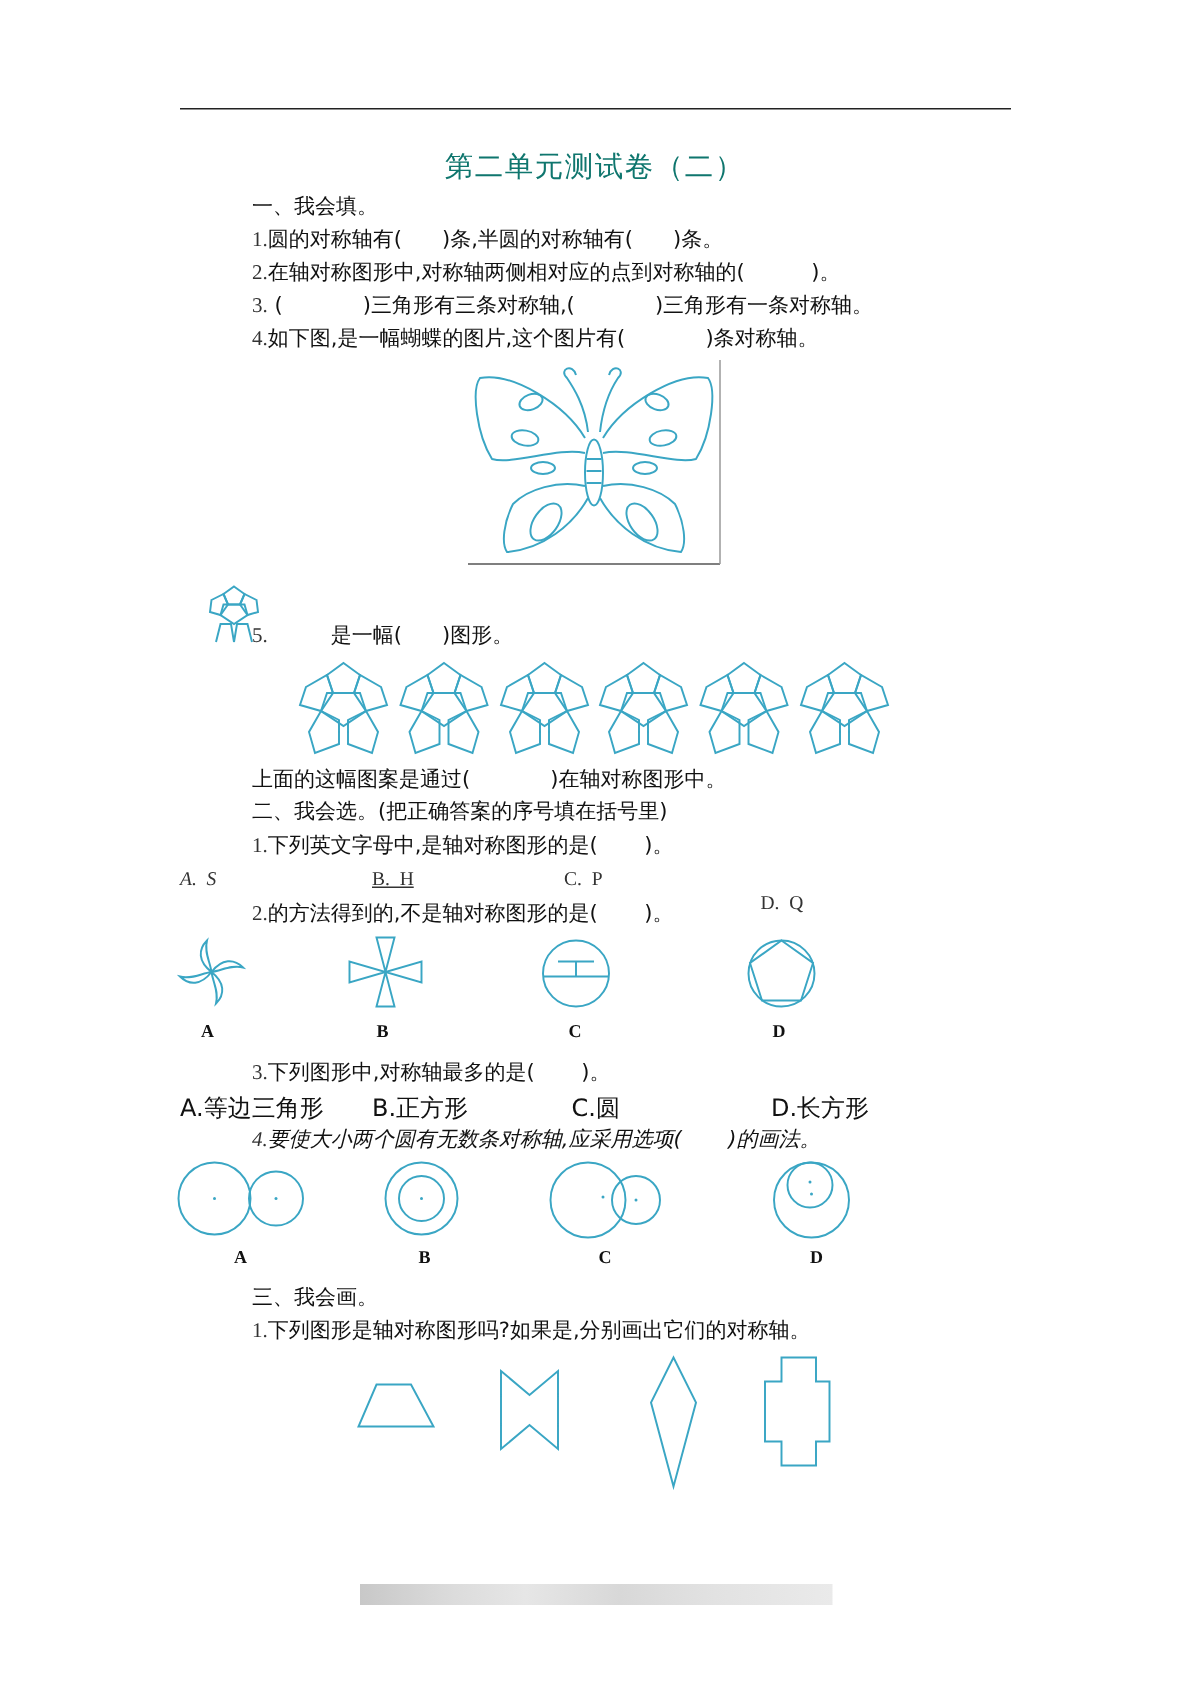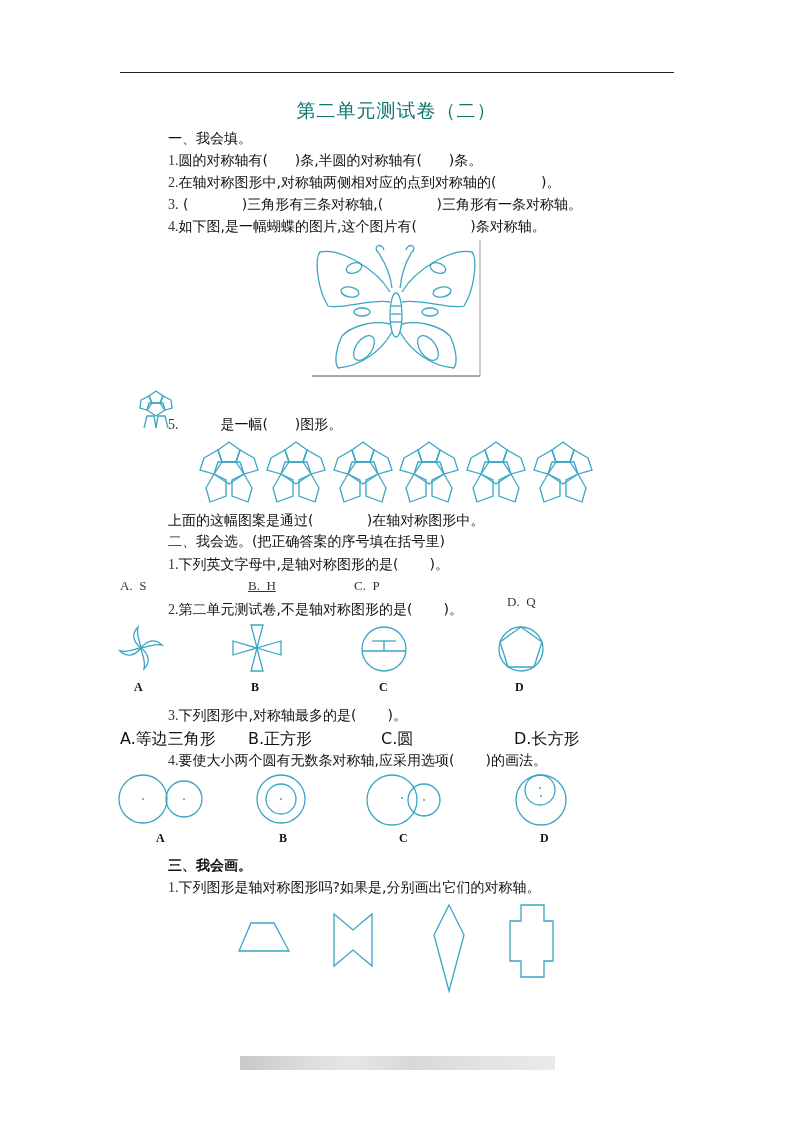--- a/index.html
+++ b/index.html
@@ -83,26 +83,26 @@
   <use href="#flower" x="134" y="0"></use>
   <use href="#flower" x="200" y="0"></use>
   <use href="#flower" x="267" y="0"></use>
   <use href="#flower" x="334" y="0"></use>
 </svg>
 
 <div class="line" style="top:511px;">上面的这幅图案是通过(            )在轴对称图形中。</div>
 
 <div class="line" style="top:532px;">二、我会选。(把正确答案的序号填在括号里)</div>
 <div class="line" style="top:555px;"><span class="num">1.</span><span>下列英文字母中,是轴对称图形的是(       )。</span></div>
-<div class="opt" style="left:120px;top:578px;">A.  S</div>
+<div class="opt" style="left:120px;top:578px;font-style:italic;">A.  S</div>
 <div class="opt" style="left:248px;top:578px;text-decoration:underline;">B.  H</div>
-<div class="opt" style="left:354px;top:578px;">C.  P</div>
+<div class="opt" style="left:376px;top:578px;">C.  P</div>
 <div class="opt" style="left:507px;top:594px;">D.  Q</div>
 
-<div class="line" style="top:600px;"><span class="num">2.</span><span>第二单元测试卷,不是轴对称图形的是(       )。</span></div>
+<div class="line" style="top:600px;"><span class="num">2.</span><span>的方法得到的,不是轴对称图形的是(       )。</span></div>
 
 <svg style="left:118px;top:625px;" width="46" height="46" viewBox="0 0 46 46">
   <g class="s" stroke-width="1.5">
     <path d="M23 23 C 14 16, 14 8, 20 2 C 18 10, 22 16, 23 23"></path>
     <path d="M23 23 C 30 14, 38 14, 44 20 C 36 18, 30 22, 23 23"></path>
     <path d="M23 23 C 32 30, 32 38, 26 44 C 28 36, 24 30, 23 23"></path>
     <path d="M23 23 C 16 32, 8 32, 2 26 C 10 28, 16 24, 23 23"></path>
   </g>
 </svg>
 <svg style="left:232px;top:624px;" width="50" height="48" viewBox="0 0 50 48">
@@ -131,21 +131,21 @@
 <div class="lbl" style="left:251px;top:680px;">B</div>
 <div class="lbl" style="left:379px;top:680px;">C</div>
 <div class="lbl" style="left:515px;top:680px;">D</div>
 
 <div class="line" style="top:706px;"><span class="num">3.</span><span>下列图形中,对称轴最多的是(       )。</span></div>
 <div class="optcn" style="left:120px;top:729px;">A.等边三角形</div>
 <div class="optcn" style="left:248px;top:729px;">B.正方形</div>
 <div class="optcn" style="left:381px;top:729px;">C.圆</div>
 <div class="optcn" style="left:514px;top:729px;">D.长方形</div>
 
-<div class="line" style="top:751px;"><span class="num">4.</span><span>要使大小两个圆有无数条对称轴,应采用选项(       )的画法。</span></div>
+<div class="line" style="top:751px;font-style:italic;"><span class="num">4.</span><span>要使大小两个圆有无数条对称轴,应采用选项(       )的画法。</span></div>
 
 <svg style="left:118px;top:773px;" width="88" height="52" viewBox="0 0 88 52">
   <g class="s" stroke-width="1.2">
     <circle cx="25" cy="26" r="24"></circle>
       <circle cx="66" cy="26" r="18"></circle>
   </g>
   <circle cx="25" cy="26" r="1" fill="#3aa6c4"></circle>
     <circle cx="66" cy="26" r="1" fill="#3aa6c4"></circle>
 </svg>
 <svg style="left:255px;top:773px;" width="52" height="52" viewBox="0 0 52 52">
@@ -169,21 +169,21 @@
       <circle cx="26" cy="18" r="15"></circle>
   </g>
   <circle cx="26" cy="16" r="1" fill="#3aa6c4"></circle>
     <circle cx="27" cy="24" r="1" fill="#3aa6c4"></circle>
 </svg>
 <div class="lbl" style="left:156px;top:831px;">A</div>
 <div class="lbl" style="left:279px;top:831px;">B</div>
 <div class="lbl" style="left:399px;top:831px;">C</div>
 <div class="lbl" style="left:540px;top:831px;">D</div>
 
-<div class="line" style="top:856px;font-weight:bold;">三、我会画。</div>
+<div class="line" style="top:856px;">三、我会画。</div>
 <div class="line" style="top:878px;"><span class="num">1.</span><span>下列图形是轴对称图形吗?如果是,分别画出它们的对称轴。</span></div>
 
 <svg style="left:238px;top:920px;" width="54" height="34" viewBox="0 0 54 34">
   <polygon class="s" points="13,3 36,3 51,31 1,31"></polygon>
 </svg>
 <svg style="left:332px;top:912px;" width="44" height="56" viewBox="0 0 44 56">
   <polygon class="s" points="2,2 21,18 40,2 40,54 21,38 2,54"></polygon>
 </svg>
 <svg style="left:432px;top:903px;" width="34" height="90" viewBox="0 0 34 90">
   <polygon class="s" points="17,2 32,32 17,88 2,32"></polygon>

